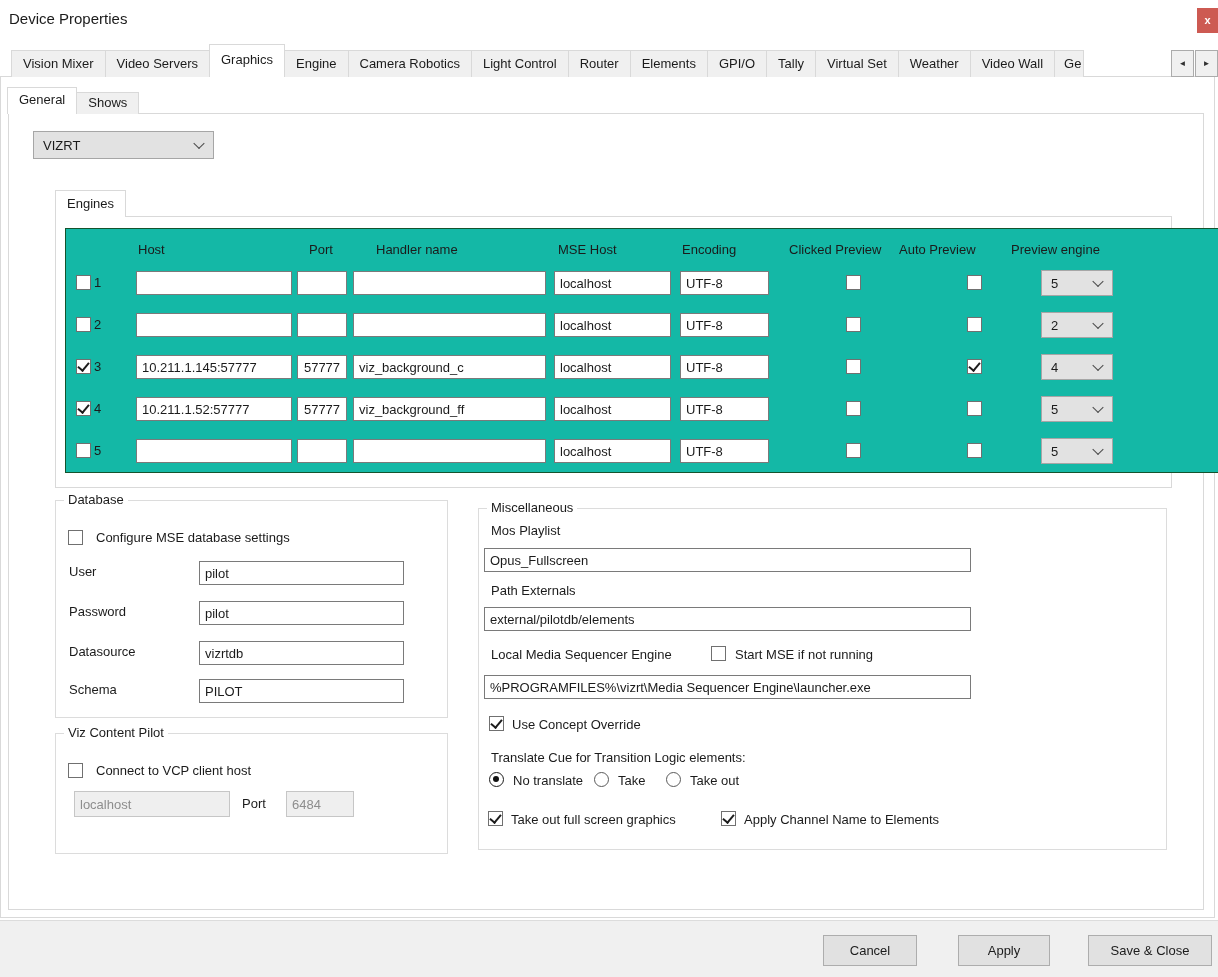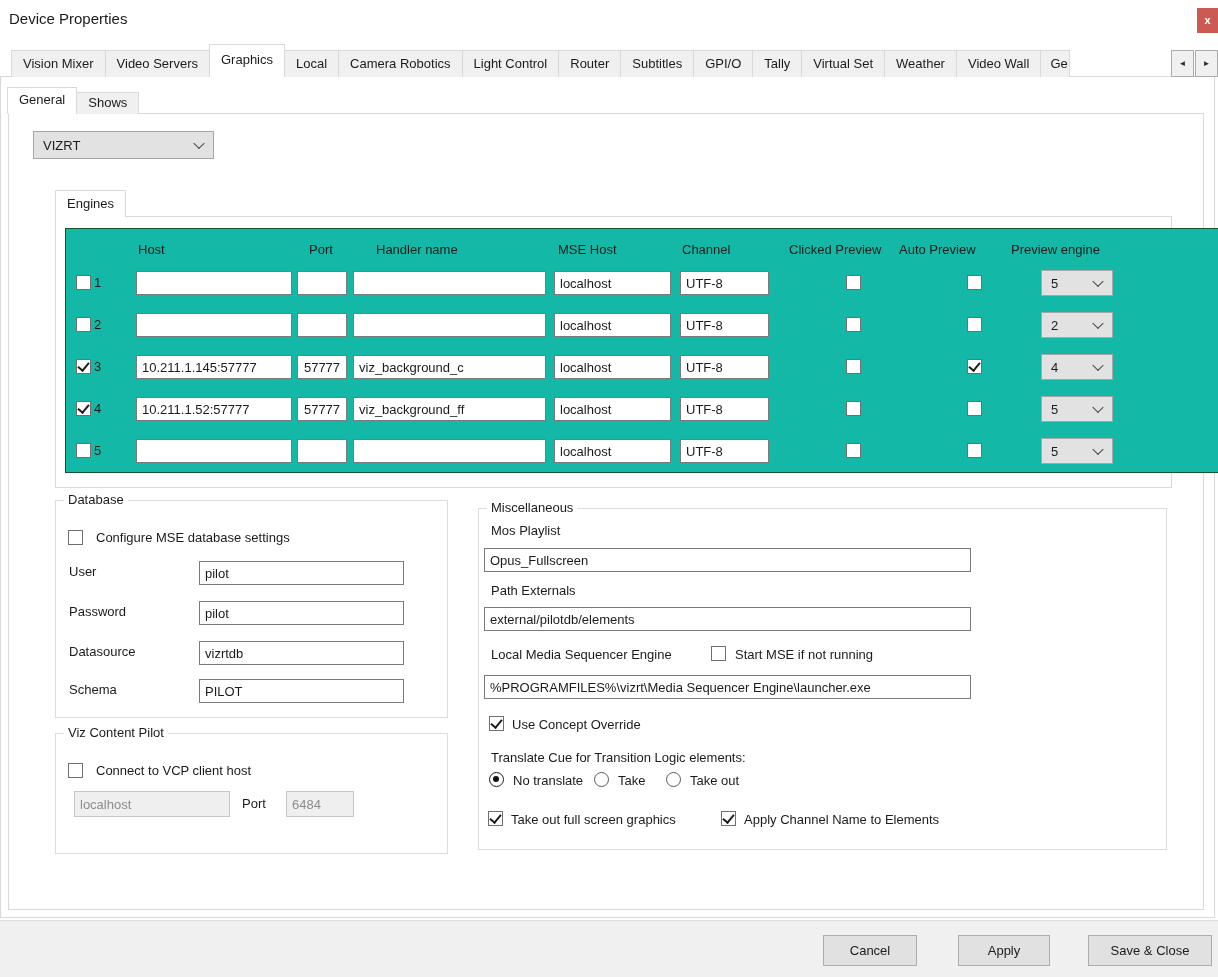--- a/index.html
+++ b/index.html
@@ -90,25 +90,25 @@
 
 
 <div class="abs win-title">Device Properties</div>
 <div class="abs close-btn">x</div>
 
 
 <div class="abs tab-strip" id="main-tabs">
     <div class="tab">Vision Mixer</div>
     <div class="tab">Video Servers</div>
     <div class="tab selected">Graphics</div>
-    <div class="tab">Local</div>
+    <div class="tab">Engine</div>
     <div class="tab">Camera Robotics</div>
     <div class="tab">Light Control</div>
     <div class="tab">Router</div>
-    <div class="tab">Subtitles</div>
+    <div class="tab">Elements</div>
     <div class="tab">GPI/O</div>
     <div class="tab">Tally</div>
     <div class="tab">Virtual Set</div>
     <div class="tab">Weather</div>
     <div class="tab">Video Wall</div>
     <div class="tab truncated">Ge</div>
   </div>
 <div class="abs tab-scroll ts-left">◄</div>
 <div class="abs tab-scroll ts-right">►</div>
 
@@ -128,21 +128,21 @@
 </div>
 
 
 <div class="abs engines-tab">Engines</div>
 <div class="abs engines-page"></div>
 <div class="abs engines-inner" id="engines-inner">
     <span class="col-head h0">Host</span>
     <span class="col-head h1">Port</span>
     <span class="col-head h2">Handler name</span>
     <span class="col-head h3">MSE Host</span>
-    <span class="col-head h4">Channel</span>
+    <span class="col-head h4">Encoding</span>
     <span class="col-head h5">Clicked Preview</span>
     <span class="col-head h6">Auto Preview</span>
     <span class="col-head h7">Preview engine</span>
     <div class="engine-row" style="top: 42px;">
       <input class="er-enable" type="checkbox" style="">
       <span class="er-num">1</span>
       <input class="er-host" type="text" value="" style="">
       <input class="er-port" type="text" value="" style="">
       <input class="er-handler" type="text" value="" style="">
       <input class="er-mse" type="text" value="localhost" style="">

